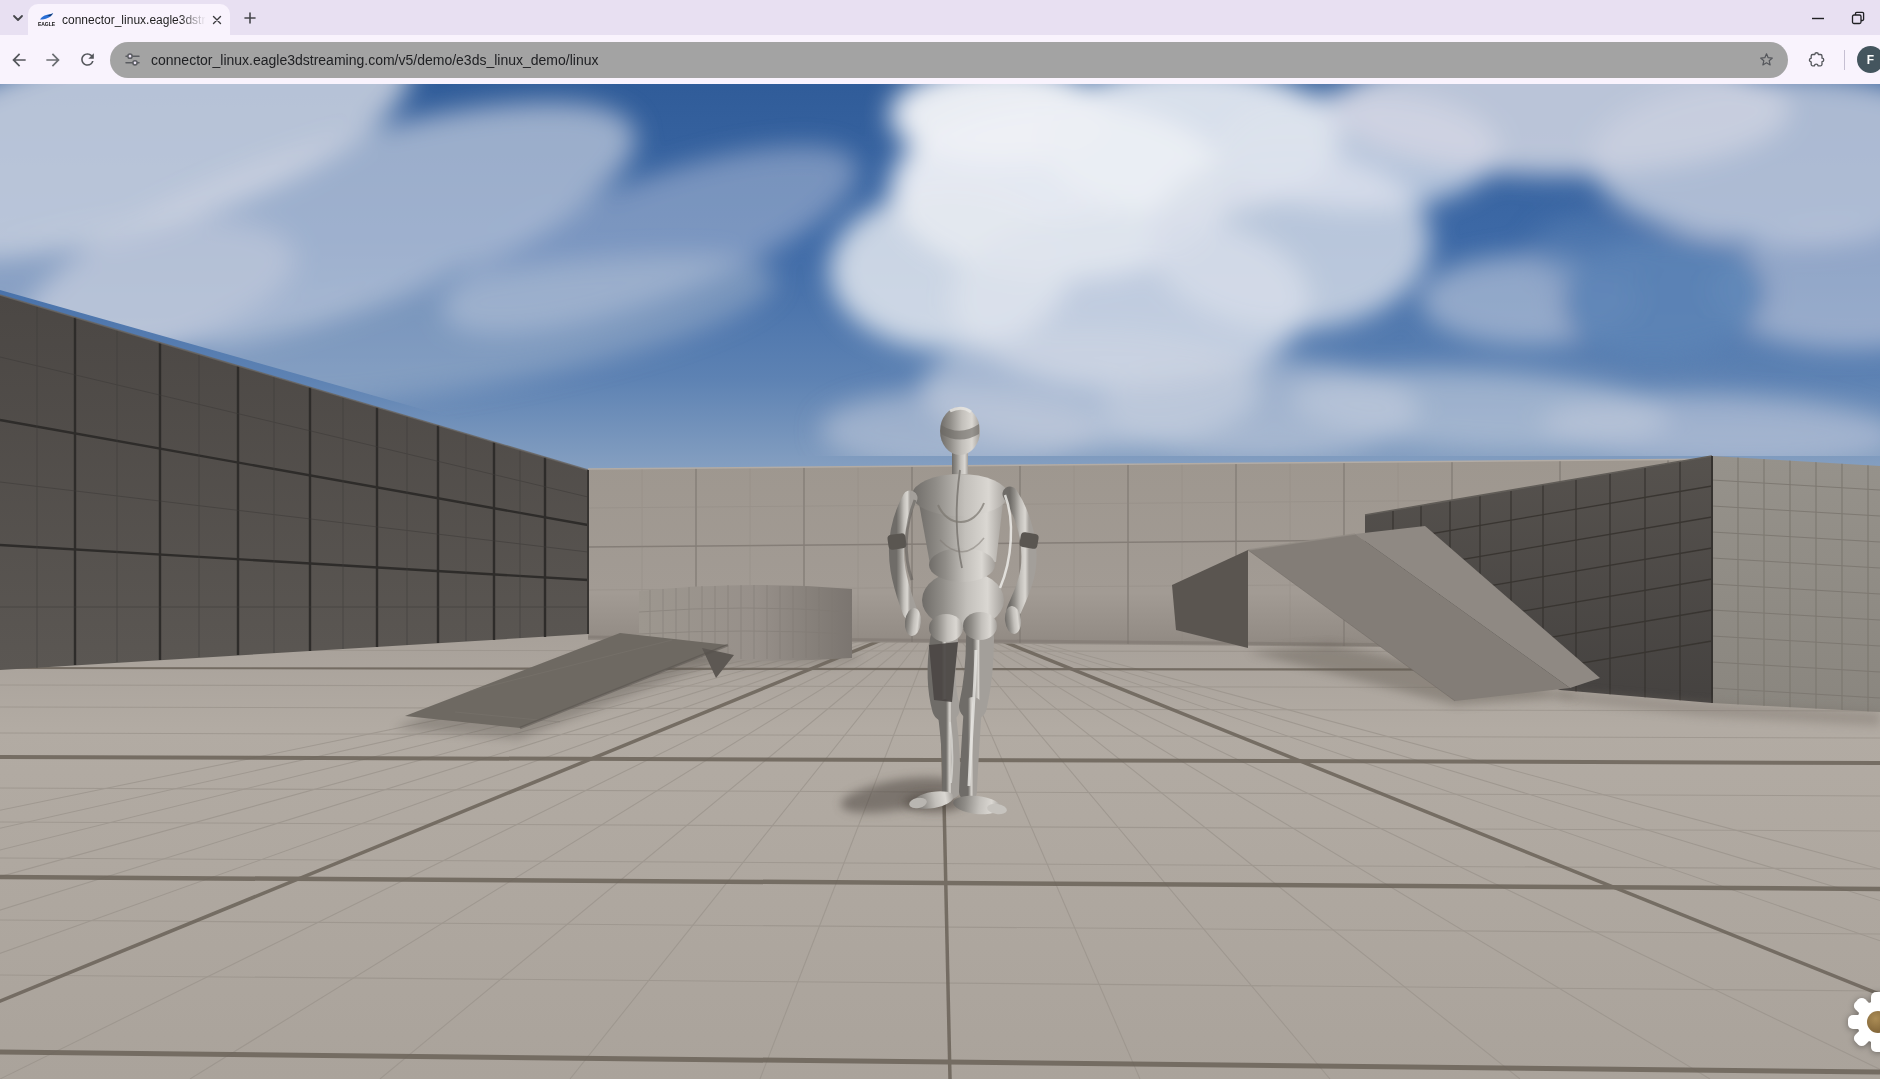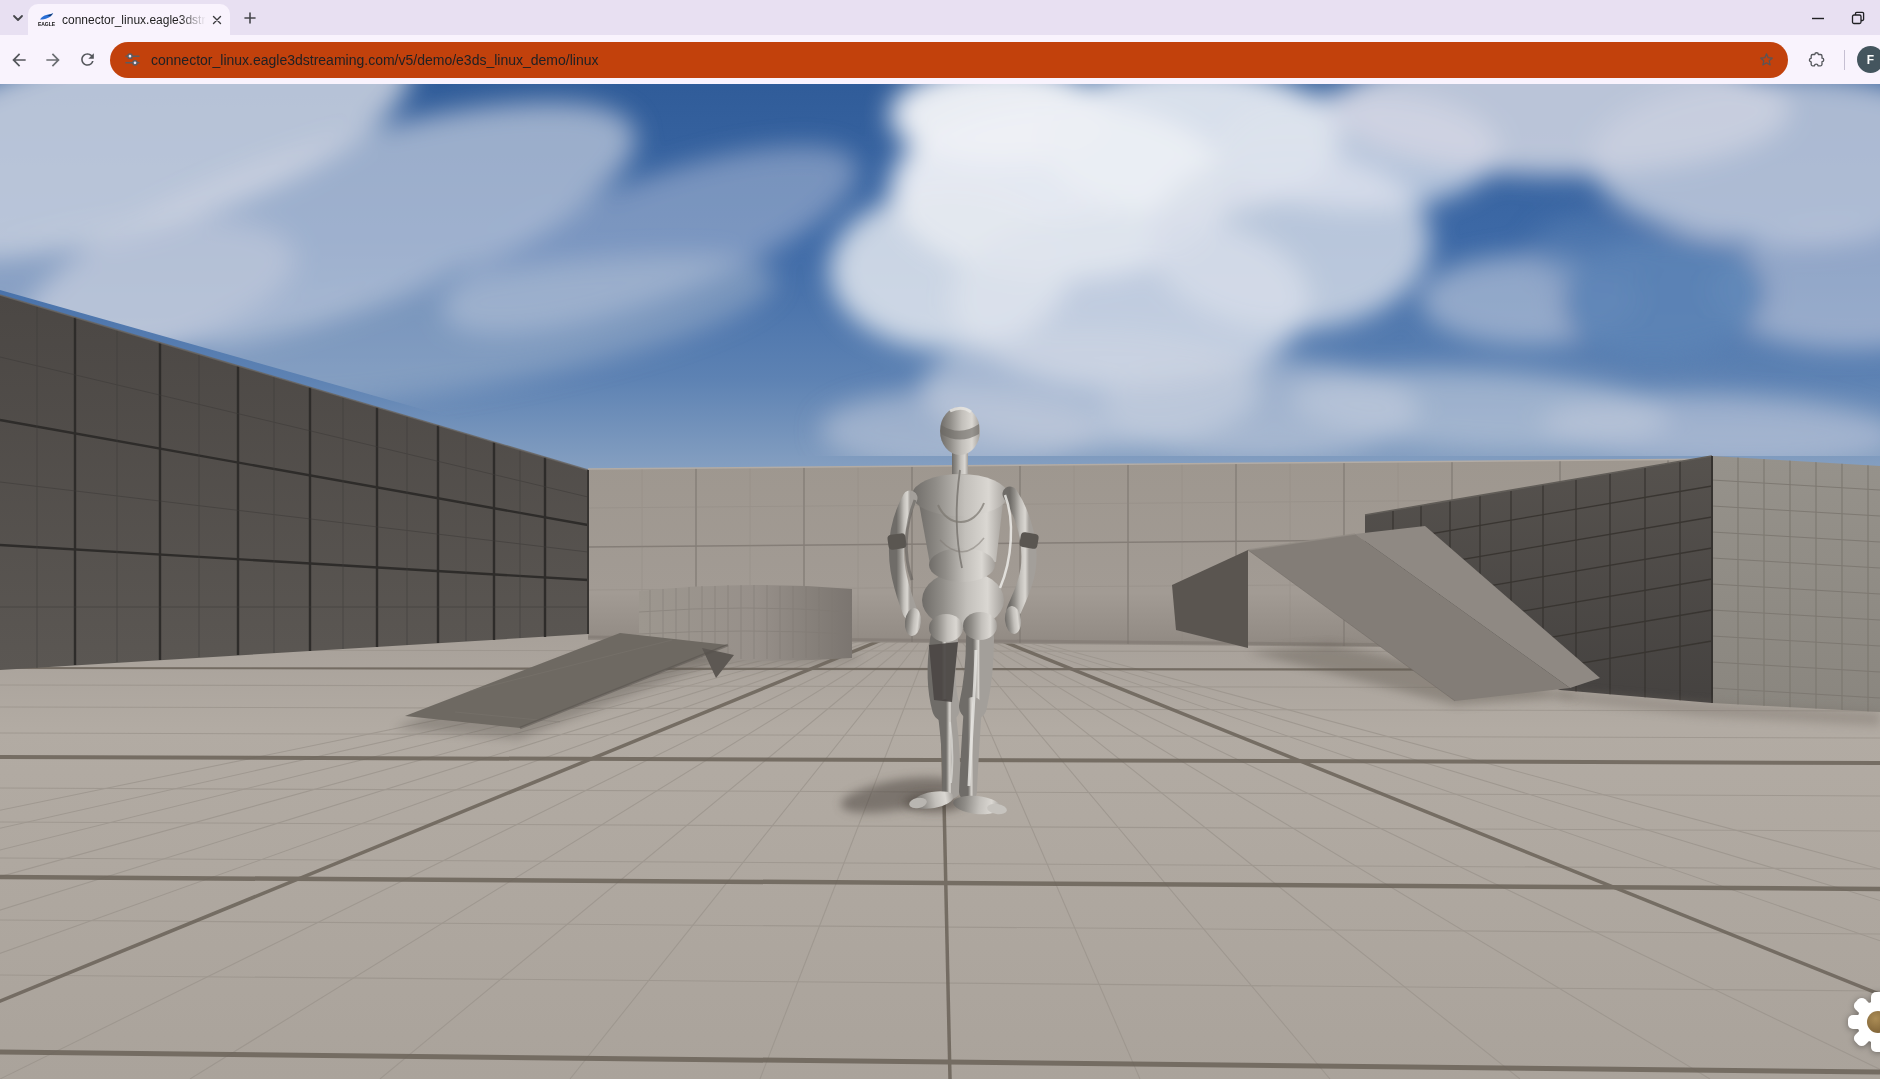--- a/index.html
+++ b/index.html
@@ -19,21 +19,21 @@
     align-items:center;justify-content:center;}
   .newtab{position:absolute;left:238px;top:6px;width:24px;height:24px;border-radius:50%;
     display:flex;align-items:center;justify-content:center;}
   .wincontrols{position:absolute;right:8px;top:4px;height:28px;display:flex;gap:24px;
     align-items:center;padding-right:6px;}
   
   .toolbar{position:absolute;left:0;top:35px;width:1880px;height:49px;background:#f9f3fd;
     display:flex;align-items:center;}
   .navbtn{width:30px;height:30px;margin-left:4px;border-radius:50%;display:flex;
     align-items:center;justify-content:center;flex:0 0 auto;}
-  .omnibox{margin-left:8px;width:1678px;height:36px;background:#c2410c;border-radius:18px;
+  .omnibox{margin-left:8px;width:1678px;height:36px;background:#a3a3a3;border-radius:18px;
     display:flex;align-items:center;flex:0 0 auto;}
   .omnibox .tune{margin-left:14px;flex:0 0 auto;display:flex;}
   .url{margin-left:10px;font-size:14px;color:#202124;white-space:nowrap;overflow:hidden;flex:1 1 auto;}
   .star{margin-right:12px;flex:0 0 auto;display:flex;}
   .ext{margin-left:14px;width:30px;height:30px;display:flex;align-items:center;justify-content:center;flex:0 0 auto;}
   .sep{width:1px;height:20px;background:#c6bfd2;margin-left:12px;flex:0 0 auto;}
   .avatar{margin-left:12px;width:27px;height:27px;border-radius:50%;background:#44555e;color:#fff;
     font-size:12px;font-weight:bold;display:flex;align-items:center;justify-content:center;flex:0 0 auto;}
   
   .content{position:absolute;left:0;top:84px;width:1880px;height:995px;overflow:hidden;background:#33619e;}

